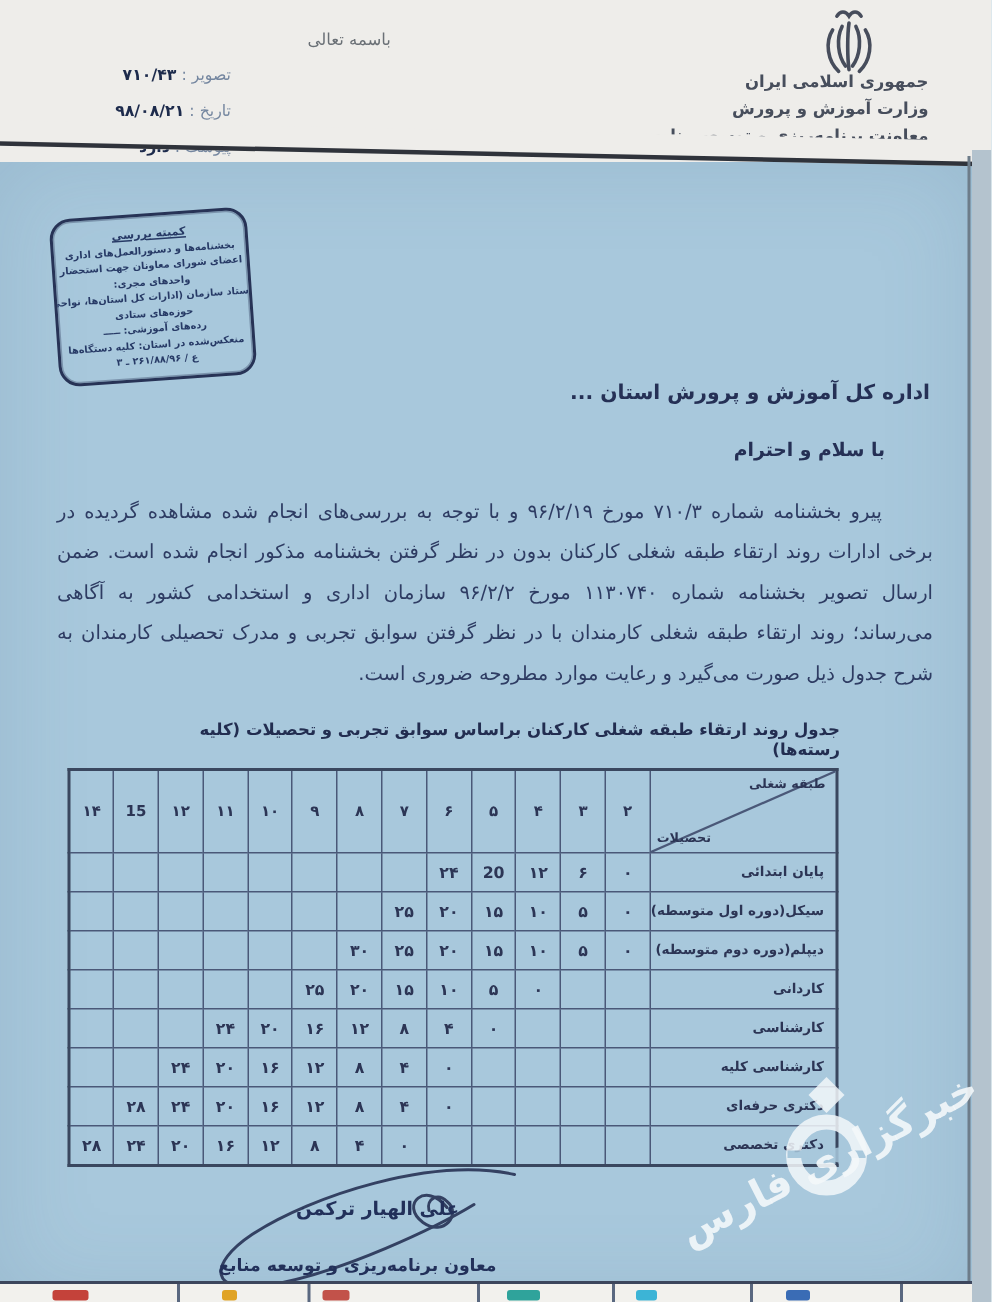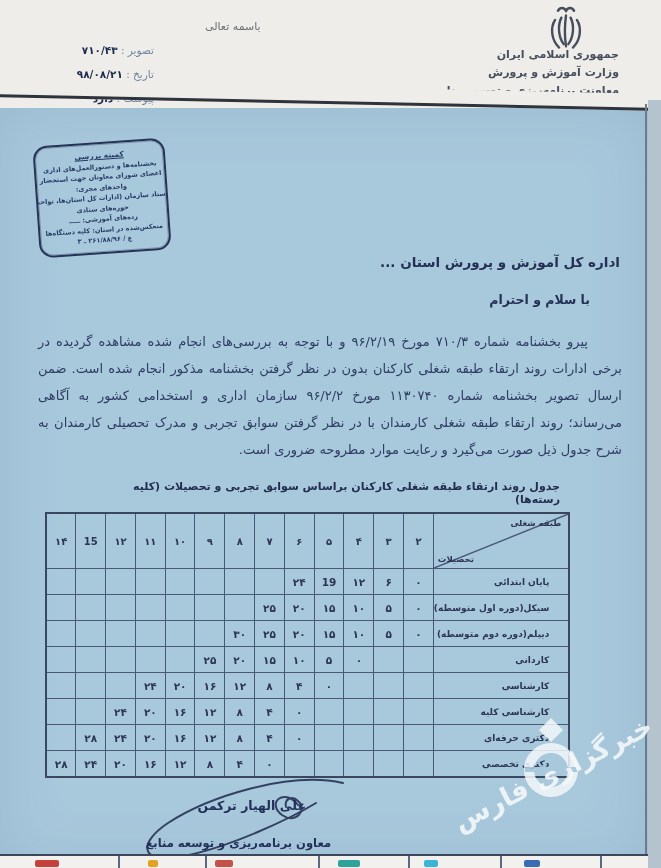--- a/index.html
+++ b/index.html
@@ -48,21 +48,21 @@
   
   .promo-table{position:absolute;left:45px;top:512px;border-collapse:collapse;direction:rtl;
     table-layout:fixed;background:transparent;}
   .promo-table th,.promo-table td{border:1px solid #4a5878;padding:0;
     font-size:10.5px;color:#2c3555;text-align:center;vertical-align:middle;font-weight:bold;}
   .promo-table{border:2px solid #3a475f;}
   .promo-table col.c-num{width:29.8px;}
   .promo-table col.c-label{width:58px;}
   .promo-table thead th{height:54px;font-size:10px;}
   .promo-table tbody td{height:25px;}
-  .promo-table td.row-label{font-size:9px;text-align:right;padding-right:19px;font-weight:bold;
+  .promo-table td.row-label{font-size:9px;text-align:right;padding-right:8px;font-weight:bold;
     white-space:nowrap;overflow:hidden;}
   th.corner{position:relative;}
   th.corner svg{position:absolute;inset:0;width:100%;height:100%;}
   th.corner .corner-top{position:absolute;top:4px;right:7px;font-size:8.5px;}
   th.corner .corner-bottom{position:absolute;bottom:4px;left:4px;font-size:8.5px;}
   
   .sig-name{position:absolute;right:355px;top:798px;direction:rtl;font-size:12.5px;
     font-weight:bold;color:#22305a;}
   .sig-title{position:absolute;right:330px;top:836px;direction:rtl;font-size:11.5px;
     font-weight:bold;color:#22305a;margin-left:12px;}
@@ -186,21 +186,21 @@
           <th>15</th>
           <th>۱۴</th>
         </tr>
     </thead>
     <tbody id="promoBody">
         <tr>
           <td class="row-label">پایان ابتدائی</td>
           <td>۰</td>
           <td>۶</td>
           <td>۱۲</td>
-          <td>19</td>
+          <td>20</td>
           <td>۲۴</td>
           <td></td>
           <td></td>
           <td></td>
           <td></td>
           <td></td>
           <td></td>
           <td></td>
           <td></td>
         </tr>

